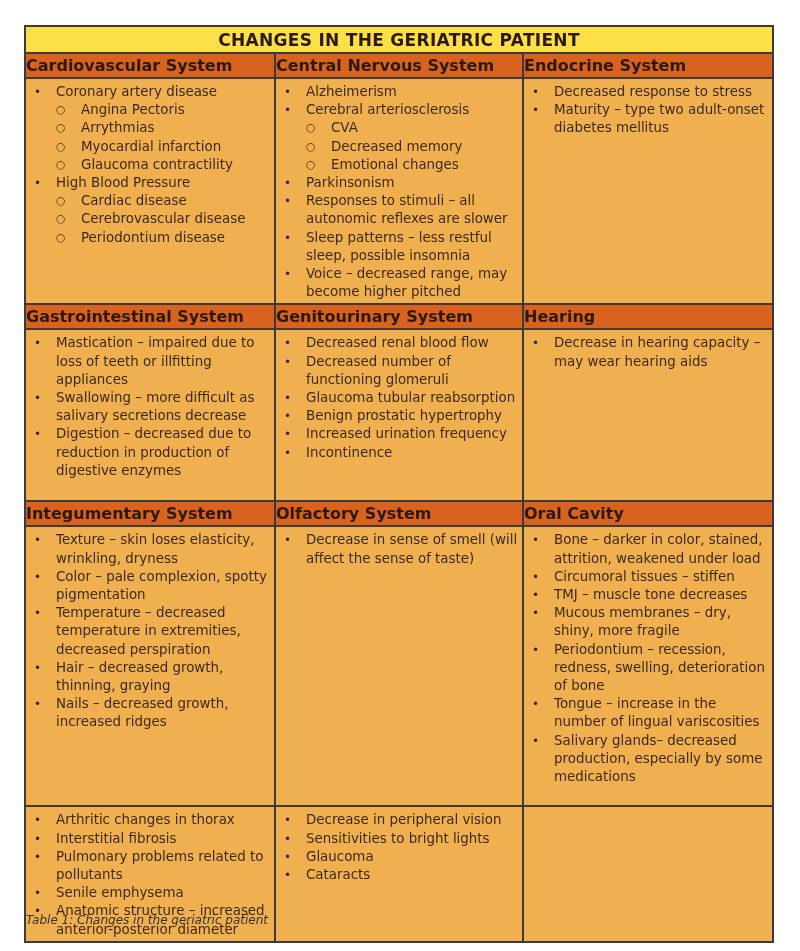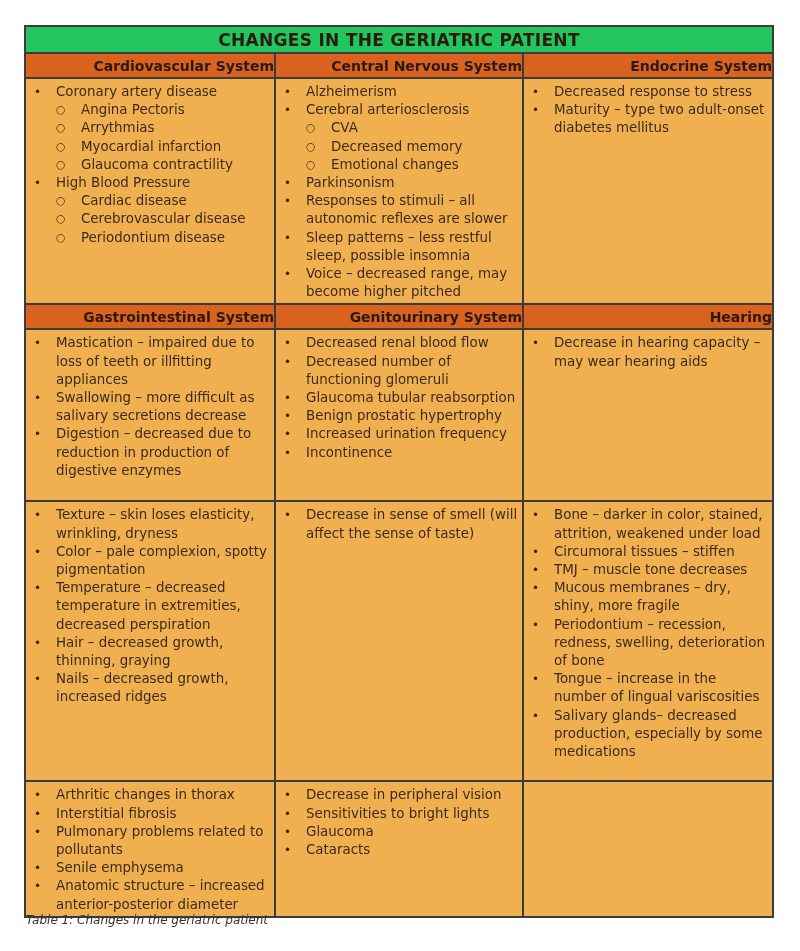--- a/index.html
+++ b/index.html
@@ -1,24 +1,24 @@
 <!DOCTYPE html>
 <html><head>
 <meta charset="utf-8">
 <style>
   html, body { margin: 0; padding: 0; background: #ffffff; }
   body { width: 800px; height: 951px; position: relative; overflow: hidden;
          font-family: "DejaVu Sans", "Liberation Sans", sans-serif; color: #3a2a1a; }
   .table-wrap { position: absolute; left: 24px; top: 25px; width: 748px; }
   table { border-collapse: collapse; width: 748px; table-layout: fixed; }
   td, th { border: 2px solid #3b3b3b; padding: 0; vertical-align: top; }
-  .title-row th { background: #22c55e; height: 25px; font-size: 17px; font-weight: bold;
+  .title-row th { background: #fde047; height: 25px; font-size: 17px; font-weight: bold;
                   letter-spacing: 0.3px; color: #2a1a10; text-align: center; vertical-align: middle; }
-  .hdr th { background: #d9621e; height: 23px; font-size: 14px; font-weight: bold; color: #2a1a10;
-            text-align: right; vertical-align: middle; }
+  .hdr th { background: #d9621e; height: 23px; font-size: 16px; font-weight: bold; color: #2a1a10;
+            text-align: left; vertical-align: middle; }
   .body-row td { background: #f1b04f; }
   ul.lvl1 { list-style: none; margin: 4px 0 2px 0; padding: 0; }
   ul.lvl1 > li { position: relative; padding-left: 30px; font-size: 13.4px; line-height: 18.2px; }
   ul.lvl1 > li > .b { position: absolute; left: 8px; top: 0; font-size: 12px; }
   ul.lvl2 { list-style: none; margin: 0; padding: 0; }
   ul.lvl2 > li { position: relative; padding-left: 25px; font-size: 13.4px; line-height: 18.2px; }
   ul.lvl2 > li > .c { position: absolute; left: 0px; top: 0; font-size: 11px; }
   .caption { position: absolute; left: 26px; top: 913px; font-size: 12px; font-style: italic; color: #333; }
 </style>
 </head>
@@ -101,20 +101,25 @@
               <li><span class="b">•</span><span>Increased urination frequency</span></li>
               <li><span class="b">•</span><span>Incontinence</span></li>
             </ul>
           </td>
           <td>
             <ul class="lvl1">
               <li><span class="b">•</span><span>Decrease in hearing capacity – may wear hearing aids</span></li>
             </ul>
           </td>
         </tr>
+        <tr class="hdr">
+          <th>Integumentary System</th>
+          <th>Olfactory System</th>
+          <th>Oral Cavity</th>
+        </tr>
         <tr class="body-row" style="height: 280px;">
           <td>
             <ul class="lvl1">
               <li><span class="b">•</span><span>Texture – skin loses elasticity, wrinkling, dryness</span></li>
               <li><span class="b">•</span><span>Color – pale complexion, spotty pigmentation</span></li>
               <li><span class="b">•</span><span>Temperature – decreased temperature in extremities, decreased perspiration</span></li>
               <li><span class="b">•</span><span>Hair – decreased growth, thinning, graying</span></li>
               <li><span class="b">•</span><span>Nails – decreased growth, increased ridges</span></li>
             </ul>
           </td>

